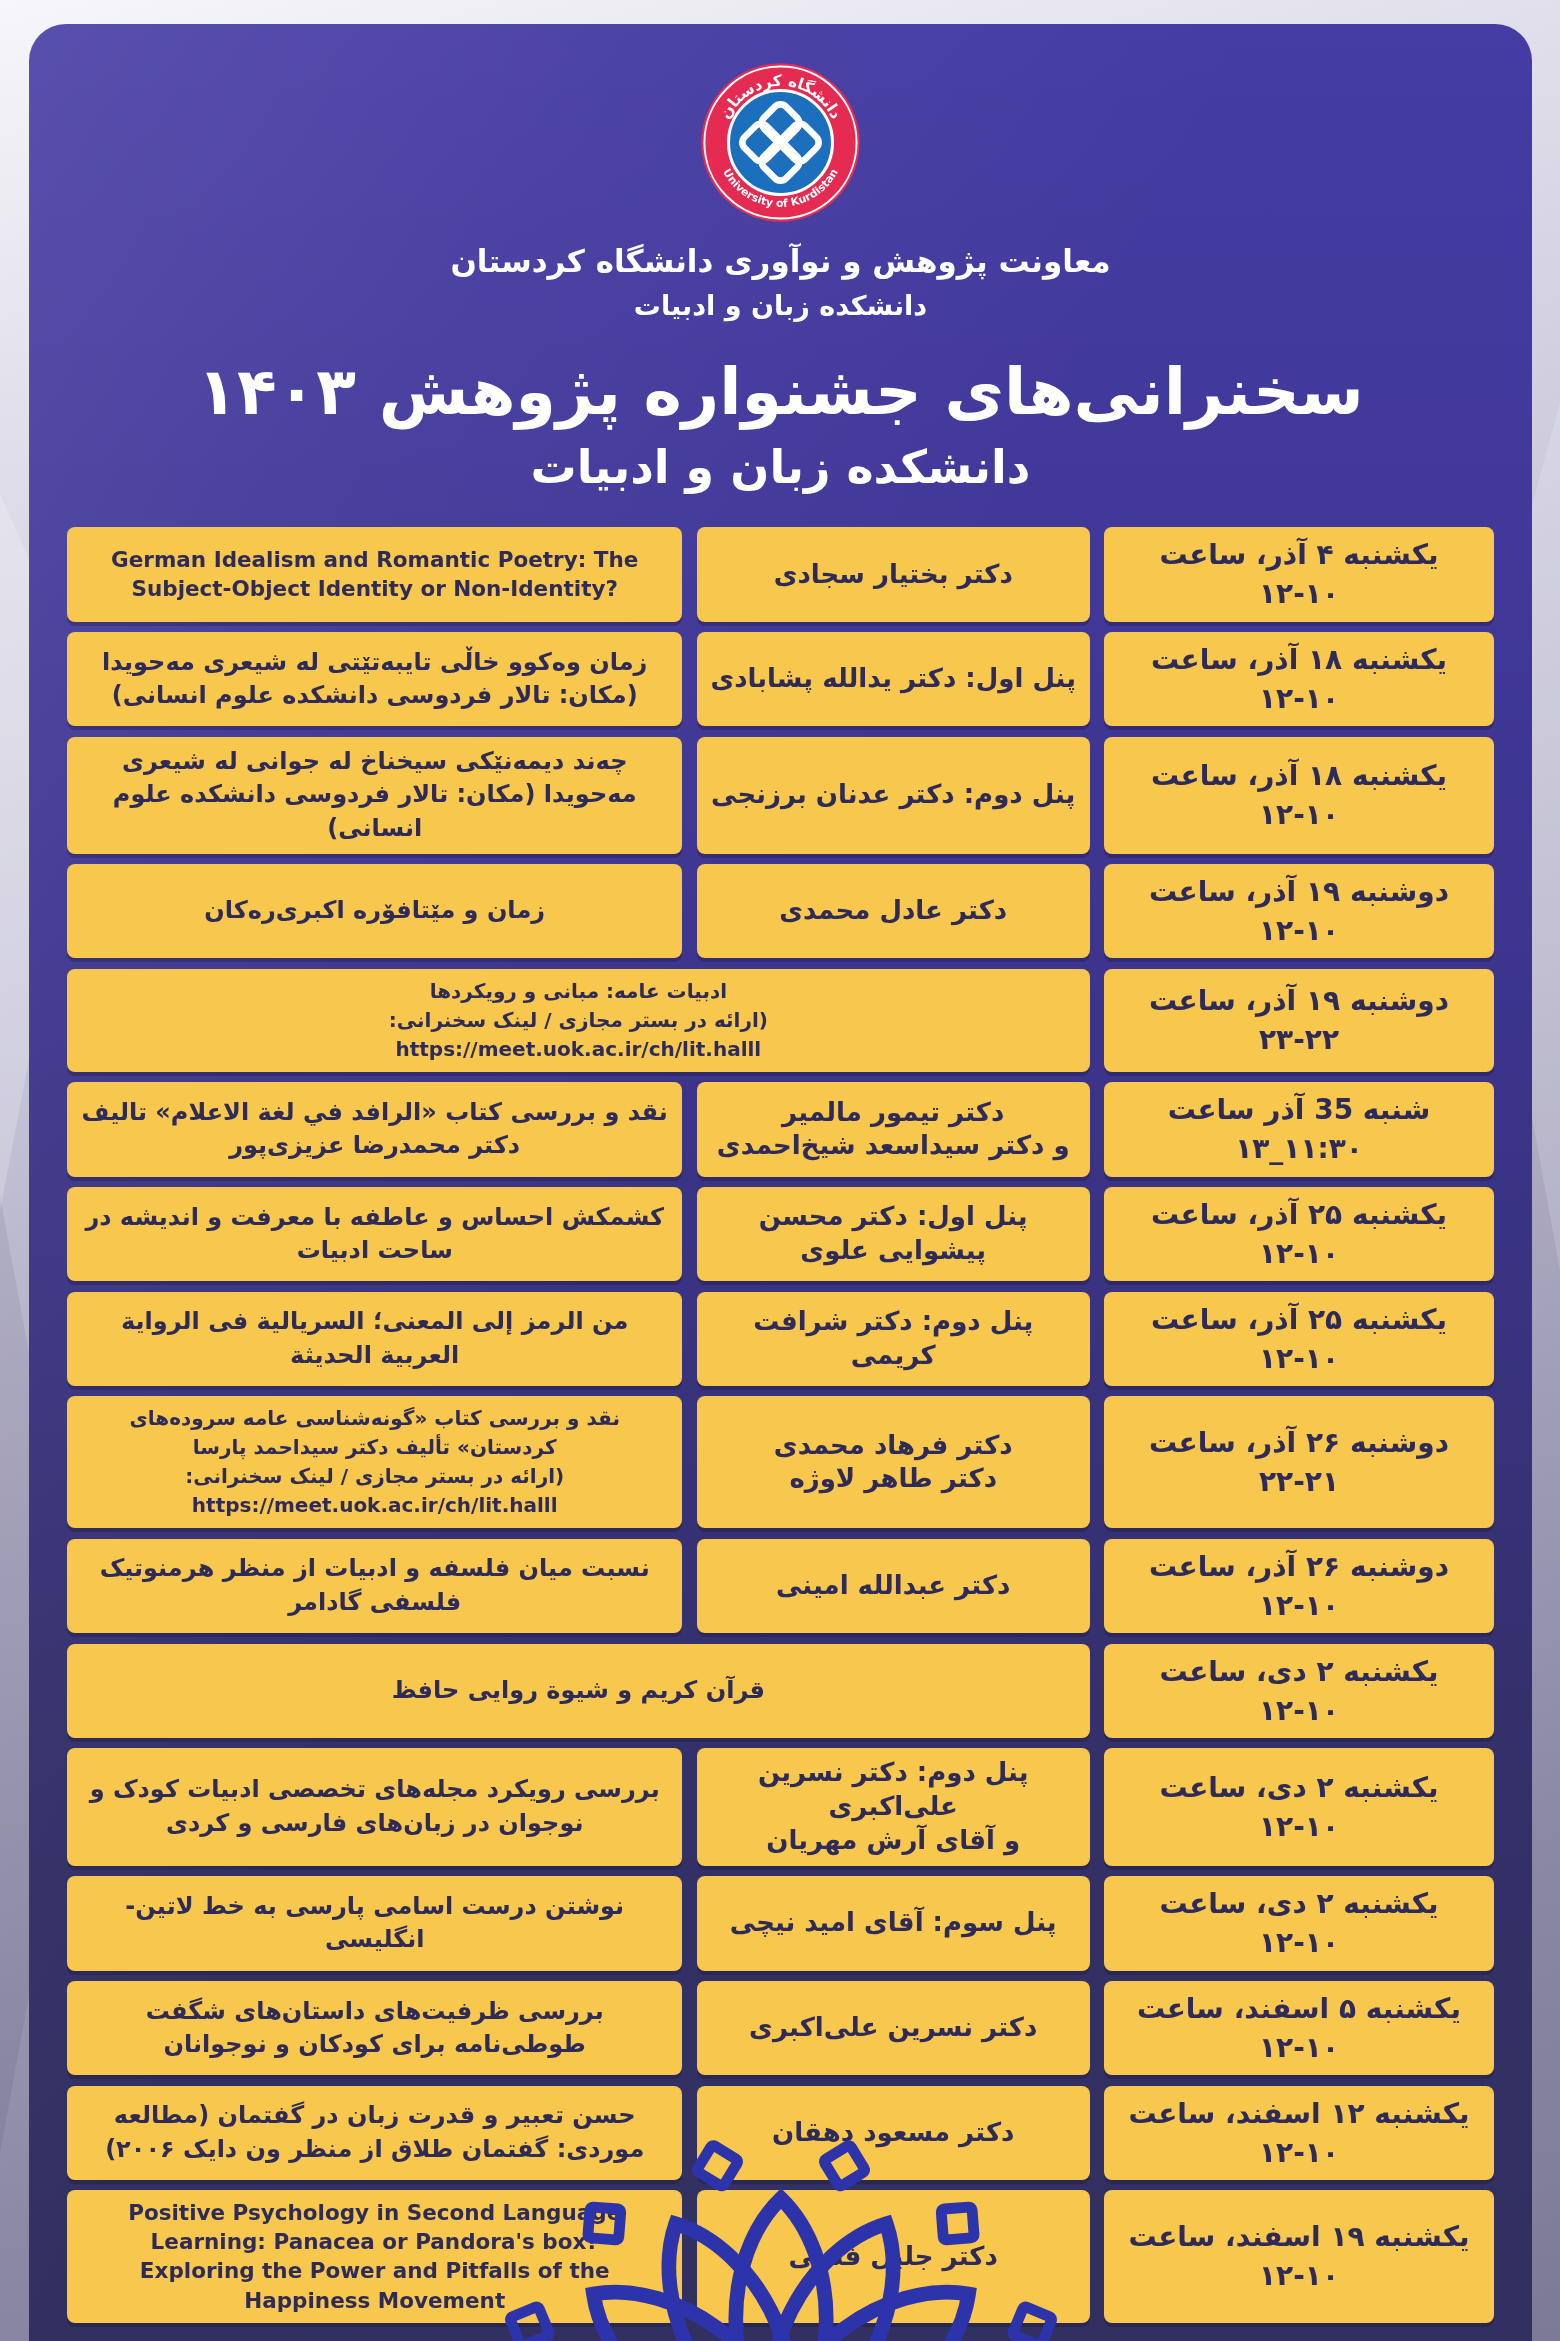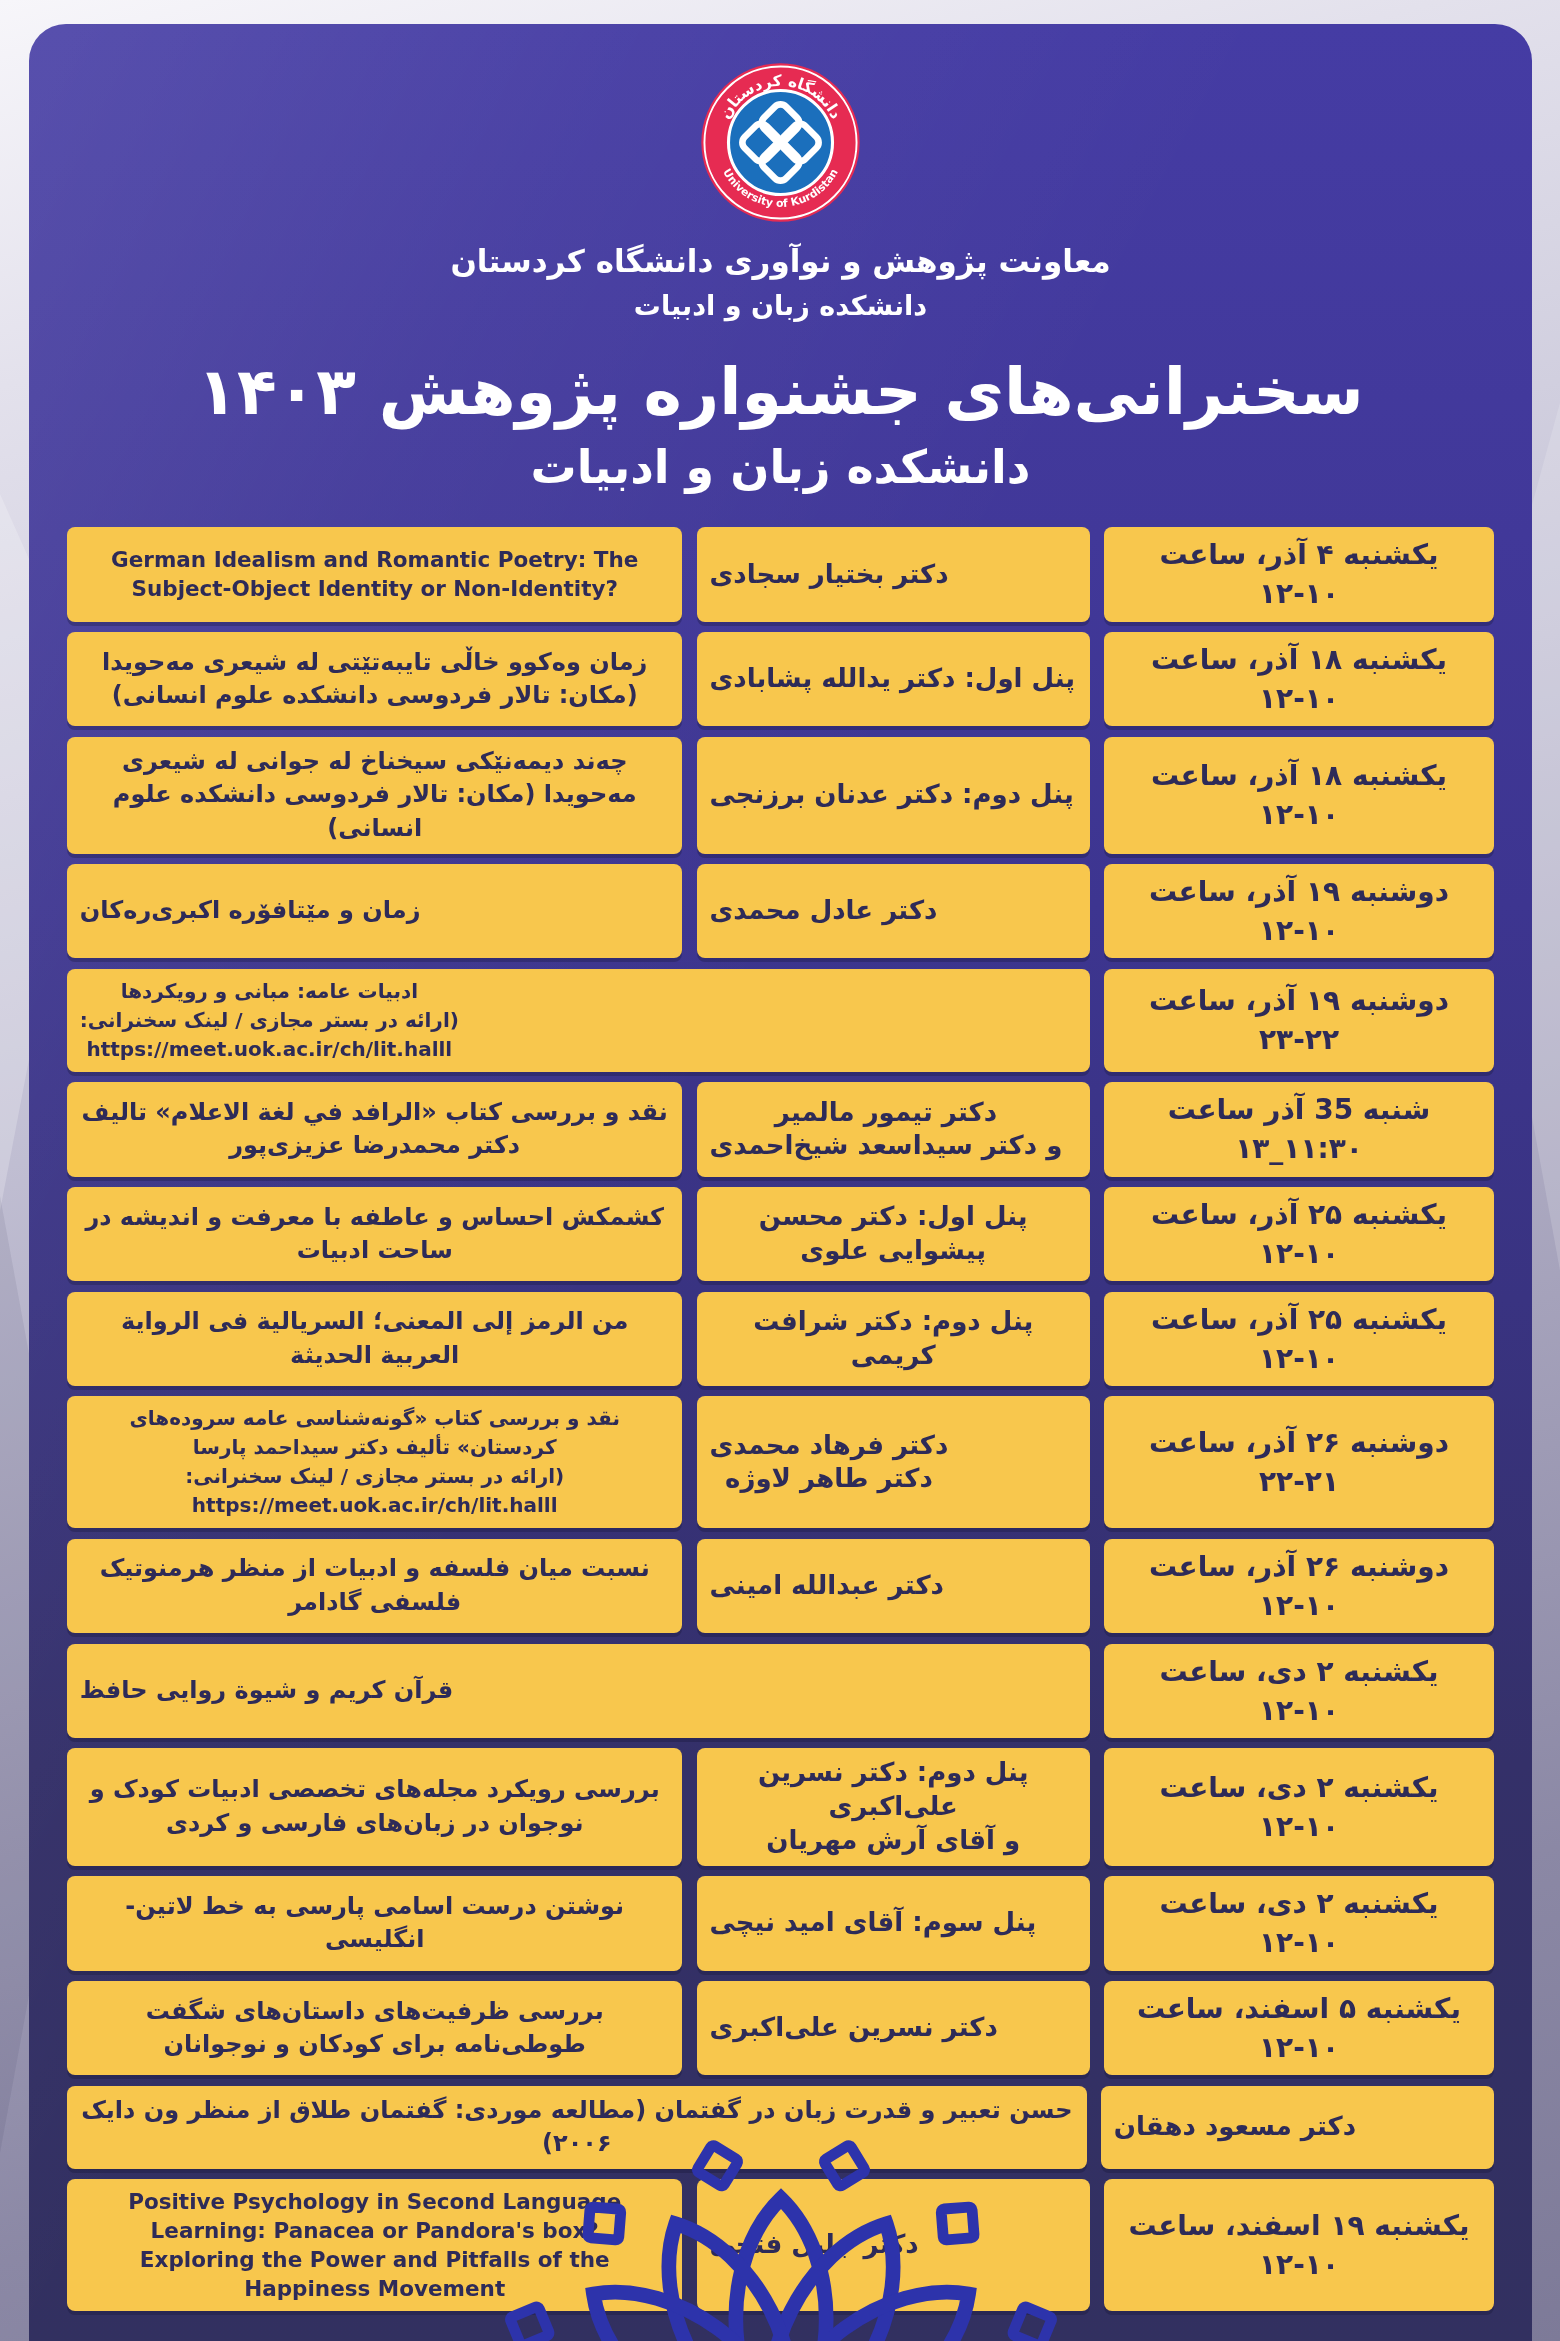--- a/index.html
+++ b/index.html
@@ -29,21 +29,21 @@
   .logo-wrap{display:inline-block;}
   .org-line1{margin-top:16px;font-size:31px;font-weight:bold;direction:rtl;}
   .org-line2{margin-top:11px;font-size:27px;font-weight:bold;direction:rtl;}
   .main-title{margin-top:35px;font-size:65px;font-weight:bold;direction:rtl;line-height:1.1;}
   .sub-title{margin-top:12.8px;font-size:46px;font-weight:bold;direction:rtl;}
 
   .table{position:relative;margin:33px 38px 0;display:flex;flex-direction:column;gap:10.4px;}
   .row{display:flex;flex-direction:row;gap:14.3px;direction:rtl;}
   .cell{
     background:#F8C74D;border-radius:8px;box-sizing:border-box;
-    display:flex;align-items:center;justify-content:flex-end;text-align:center;
+    display:flex;align-items:center;justify-content:center;text-align:center;
     min-height:78px;padding:8px 12.8px;color:#2E2B58;
     box-shadow:0 4px 0 rgba(18,18,48,.28);
   }
   .cell-date{width:390px;flex:none;}
   .cell-speaker{width:393px;flex:none;}
   .cell-title{flex:1;}
   .txt{white-space:pre-line;direction:rtl;font-weight:bold;line-height:1.4;}
   .cell-date .txt{font-size:28px;}
   .cell-speaker .txt{font-size:26px;line-height:1.3;}
   .cell-title .txt{font-size:24px;}
@@ -242,20 +242,23 @@
           <span class="txt" dir="rtl">یکشنبه ۵ اسفند، ساعت ۱۰-۱۲</span>
         </div>
         <div class="cell cell-speaker">
           <span class="txt" dir="rtl">دکتر نسرین علی‌اکبری</span>
         </div>
         <div class="cell cell-title">
           <span class="txt" dir="rtl">بررسی ظرفیت‌های داستان‌های شگفت طوطی‌نامه برای کودکان و نوجوانان</span>
         </div>
       </div>
       <div class="row">
+        <div class="cell cell-date">
+          <span class="txt" dir="rtl">یکشنبه ۱۲ اسفند، ساعت ۱۰-۱۲</span>
+        </div>
         <div class="cell cell-speaker">
           <span class="txt" dir="rtl">دکتر مسعود دهقان</span>
         </div>
         <div class="cell cell-title">
           <span class="txt" dir="rtl">حسن تعبیر و قدرت زبان در گفتمان (مطالعه موردی: گفتمان طلاق از منظر ون دایک ۲۰۰۶)</span>
         </div>
       </div>
       <div class="row">
         <div class="cell cell-date">
           <span class="txt" dir="rtl">یکشنبه ۱۹ اسفند، ساعت ۱۰-۱۲</span>

